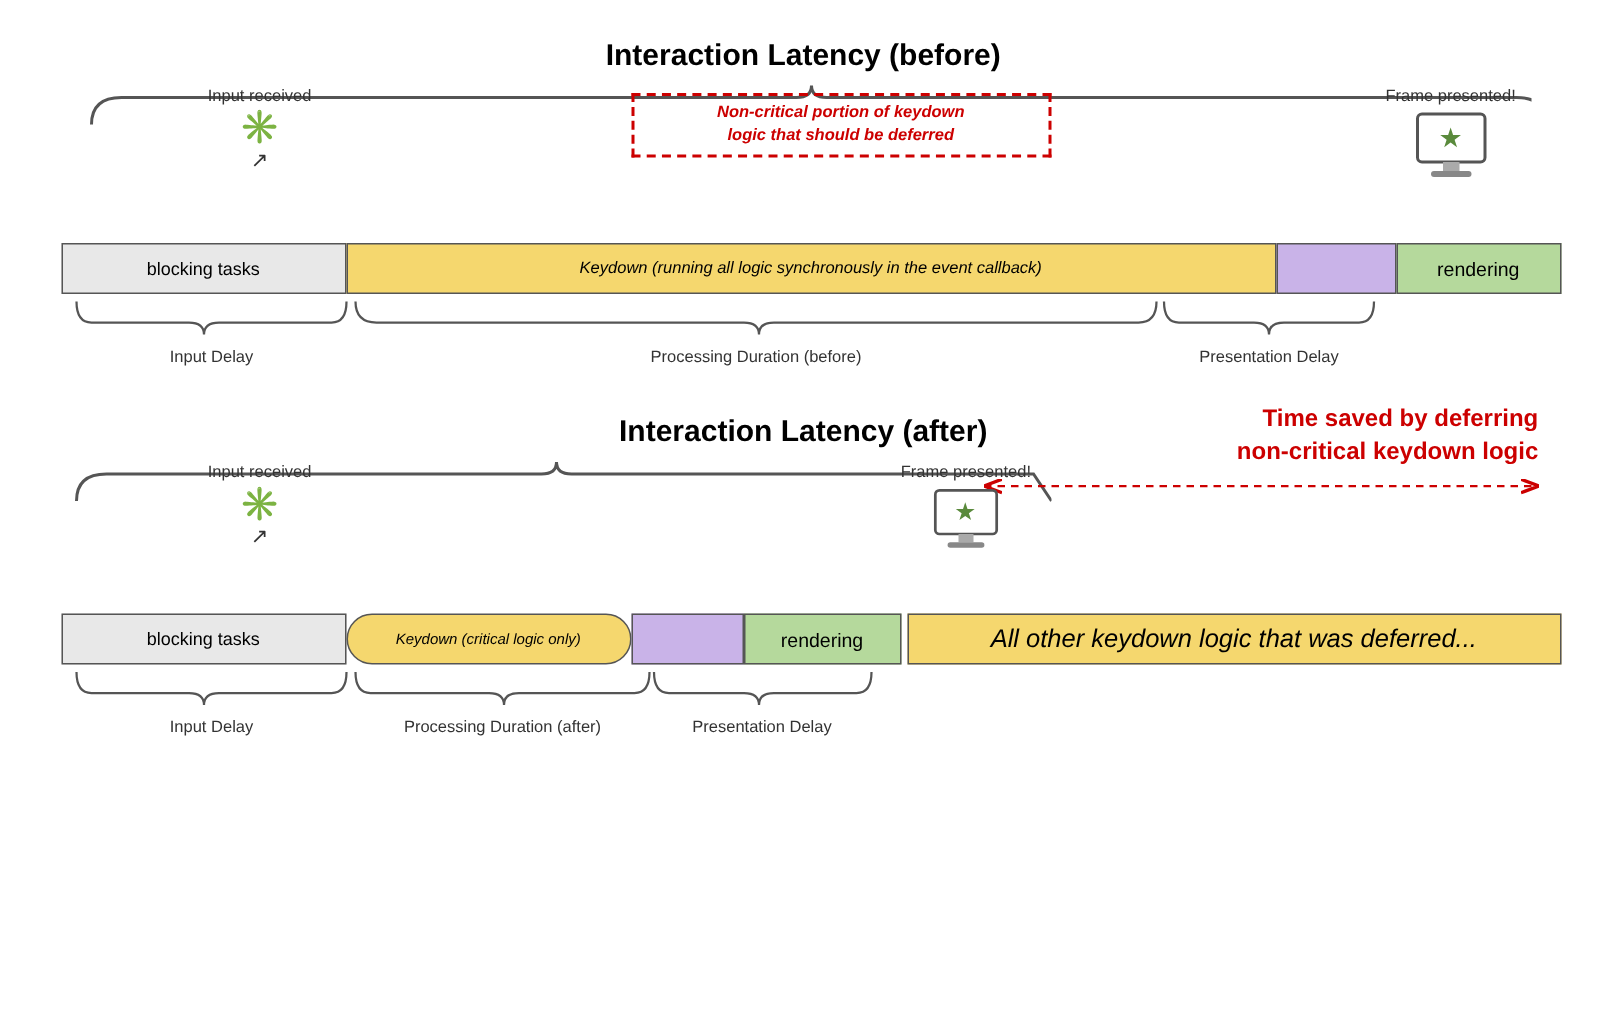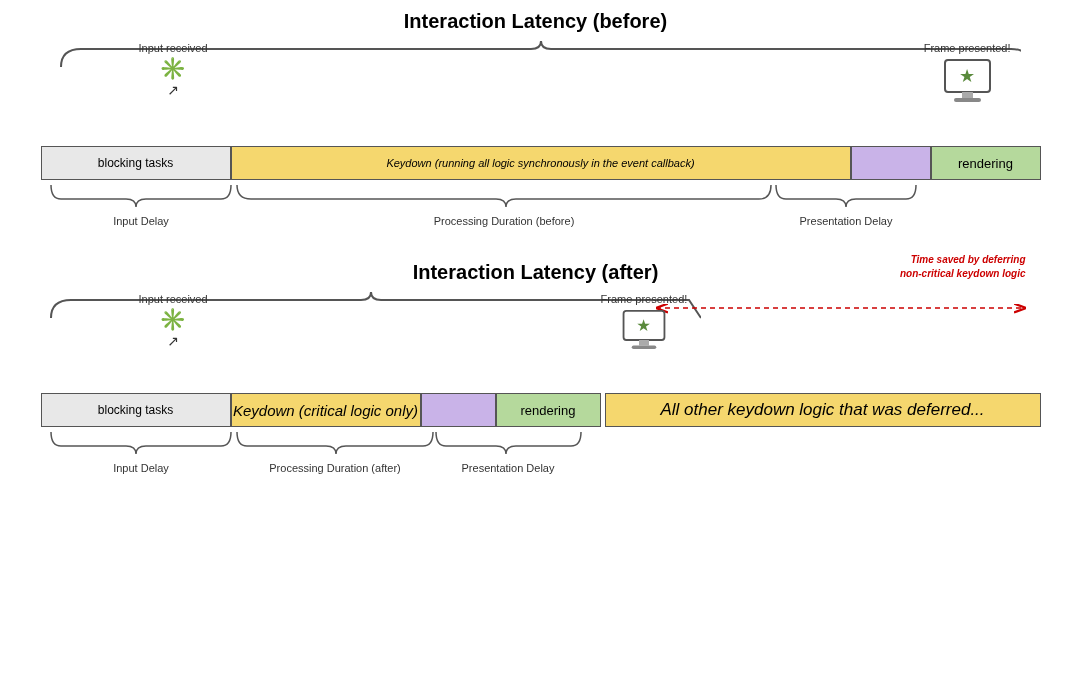--- a/index.html
+++ b/index.html
@@ -61,21 +61,21 @@
 
     .block-deferred {
       background: #f5d76e;
       flex: 1;
       font-style: italic;
       margin-left: 4px;
     }
 
     .diagram-area {
       position: relative;
-      margin: 0 auto;
+      margin: 16px auto;
       width: 1010px;
     }
   </style>
 </head>
 <body>
 
 <div class="diagram-area">
 
   <div style="position:relative; padding-top: 10px;">
 
@@ -97,20 +97,25 @@
         
         <svg width="55" height="46" viewBox="0 0 55 46">
           <rect x="5" y="2" width="45" height="32" rx="3" fill="white" stroke="#555" stroke-width="2"></rect>
           <text x="27" y="24" text-anchor="middle" font-size="18" fill="#5a8a3c">★</text>
           <rect x="22" y="34" width="11" height="6" fill="#aaa"></rect>
           <rect x="14" y="40" width="27" height="4" rx="2" fill="#888"></rect>
         </svg>
       </div>
     </div>
 
+    <div style="position:absolute; top:46px; left:390px; width:280px; 
+                border: 2px dashed #cc0000; padding:4px 8px; color:#cc0000;
+                font-size:11px; font-weight:bold; font-style:italic; text-align:center; line-height:1.4;">
+      Non-critical portion of keydown<br>logic that should be deferred
+    </div>
 
     <div style="display:flex; align-items:center; margin: 76px 0 0 10px; height:36px;">
 
       <div class="block block-blocking">
         <span>blocking tasks</span>
       </div>
 
       <div class="block block-keydown-long" style="flex:1; margin-left:0; font-size:11px;">
         <span>Keydown (running all logic synchronously in the event callback)</span>
       </div>
@@ -139,21 +144,21 @@
 
   </div>
 
   <div style="height:20px;"></div>
 
   <div style="position:relative; padding-top: 8px;">
 
     <div style="text-align:center; font-size:20px; font-weight:bold; margin-bottom:6px;">Interaction Latency (after)</div>
 
     <div style="position:absolute; top:0px; right:15px; text-align:right; color:#cc0000; 
-                font-size:10px; font-weight:bold; font-style:italic; line-height:1.4;">
+                font-size:16px; font-weight:bold; line-height:1.4;">
       Time saved by deferring<br>non-critical keydown logic
     </div>
 
     <div style="position:relative;">
       <svg width="660" height="30" style="display:block; margin-left:10px;">
         <path d="M 10,28 Q 10,10 30,10 L 320,10 Q 330,10 330,2 Q 330,10 340,10 L 648,10 Q 660,28 660,28" fill="none" stroke="#555" stroke-width="2"></path>
       </svg>
 
       <svg width="380" height="20" style="position:absolute; top:8px; right:10px;">
         <defs>
@@ -185,21 +190,21 @@
         </svg>
       </div>
     </div>
 
     <div style="display:flex; align-items:center; margin: 72px 0 0 10px; height:36px;">
 
       <div class="block block-blocking">
         <span>blocking tasks</span>
       </div>
 
-      <div class="block block-keydown-short" style="width:190px; font-size:15px;">
+      <div class="block block-keydown-short" style="width:190px; font-size:10px;border-radius:17px;">
         <span>Keydown (critical logic only)</span>
       </div>
 
       <div class="block block-purple" style="width:75px;"></div>
 
       <div class="block block-rendering-after" style="width:105px; font-size:13px;">
         <span>rendering</span>
       </div>
 
       <div class="block block-deferred" style="margin-left:4px; font-size:17px; font-style:italic;">

